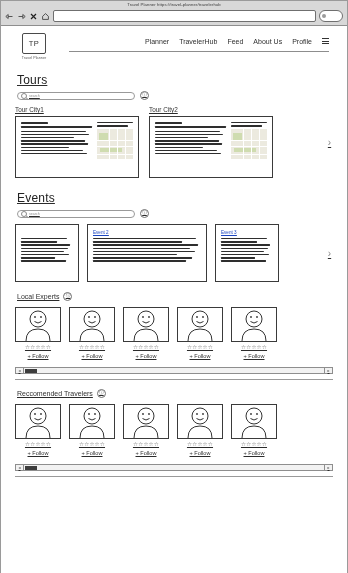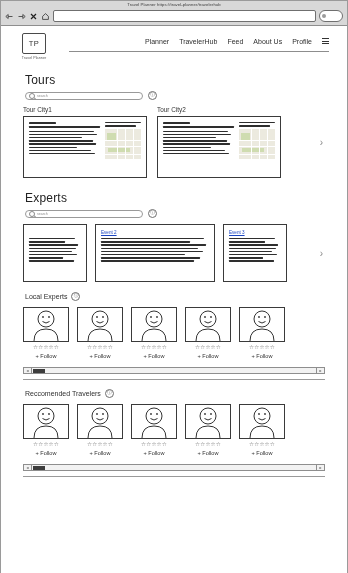--- a/index.html
+++ b/index.html
@@ -26,21 +26,21 @@
   .logo-cap{font-size:3.6px;color:#555;margin-top:2px;letter-spacing:.1px;}
   .nav{flex:1 1 auto;padding-top:4px;}
   .nav-row{display:flex;justify-content:flex-end;align-items:center;gap:10px;padding-right:6px;}
   .nav-item{font-size:7px;color:#2f2f2f;white-space:nowrap;}
   .burger{display:inline-block;width:7px;}
   .burger span{display:block;height:1px;background:#333;margin:1.4px 0;}
   .nav-rule{height:1px;background:#8d8d8d;margin:5px 6px 0 14px;}
 
   .page-title{text-align:center;font-size:13px;color:#222;margin:9px 0 0 0;letter-spacing:.2px;}
 
-  .section{padding:0 22px;}
+  .section{padding:0 14px;text-decoration:underline;}
   .sec-title{font-size:12px;color:#222;margin:13px 0 4px 2px;letter-spacing:.2px;}
 
   
   .search-row{display:flex;align-items:center;gap:5px;margin:0 0 6px 2px;}
   .search-box{width:118px;height:8px;border:1px solid #9a9a9a;border-radius:5px;background:#fff;display:flex;align-items:center;padding:0 3px;box-sizing:border-box;gap:2px;}
   .mag{width:4px;height:4px;border:.7px solid #8a8a8a;border-radius:50%;position:relative;flex:0 0 auto;}
   .mag::after{content:"";position:absolute;right:-1.6px;bottom:-1.2px;width:2px;height:.7px;background:#8a8a8a;transform:rotate(45deg);}
   .search-ph{font-size:3.6px;color:#8d8d8d;}
   .info-ico{width:7px;height:7px;border:.8px solid #6f6f6f;border-radius:50%;display:flex;align-items:center;justify-content:center;font-size:4.6px;color:#555;line-height:1;flex:0 0 auto;}
 
@@ -215,21 +215,21 @@
               </div>
             </div>
           </div>
 
         </div>
         <div class="chev">›</div>
       </div>
     </div>
 
     <div class="section">
-      <div class="sec-title">Experts</div>
+      <div class="sec-title">Events</div>
       <div class="search-row">
         <div class="search-box">
           <span class="mag"></span>
           <span class="search-ph">search</span>
         </div>
         <span class="info-ico">ⓘ</span>
       </div>
       <div class="carousel">
         <div class="cards" style="gap:8px">
 

